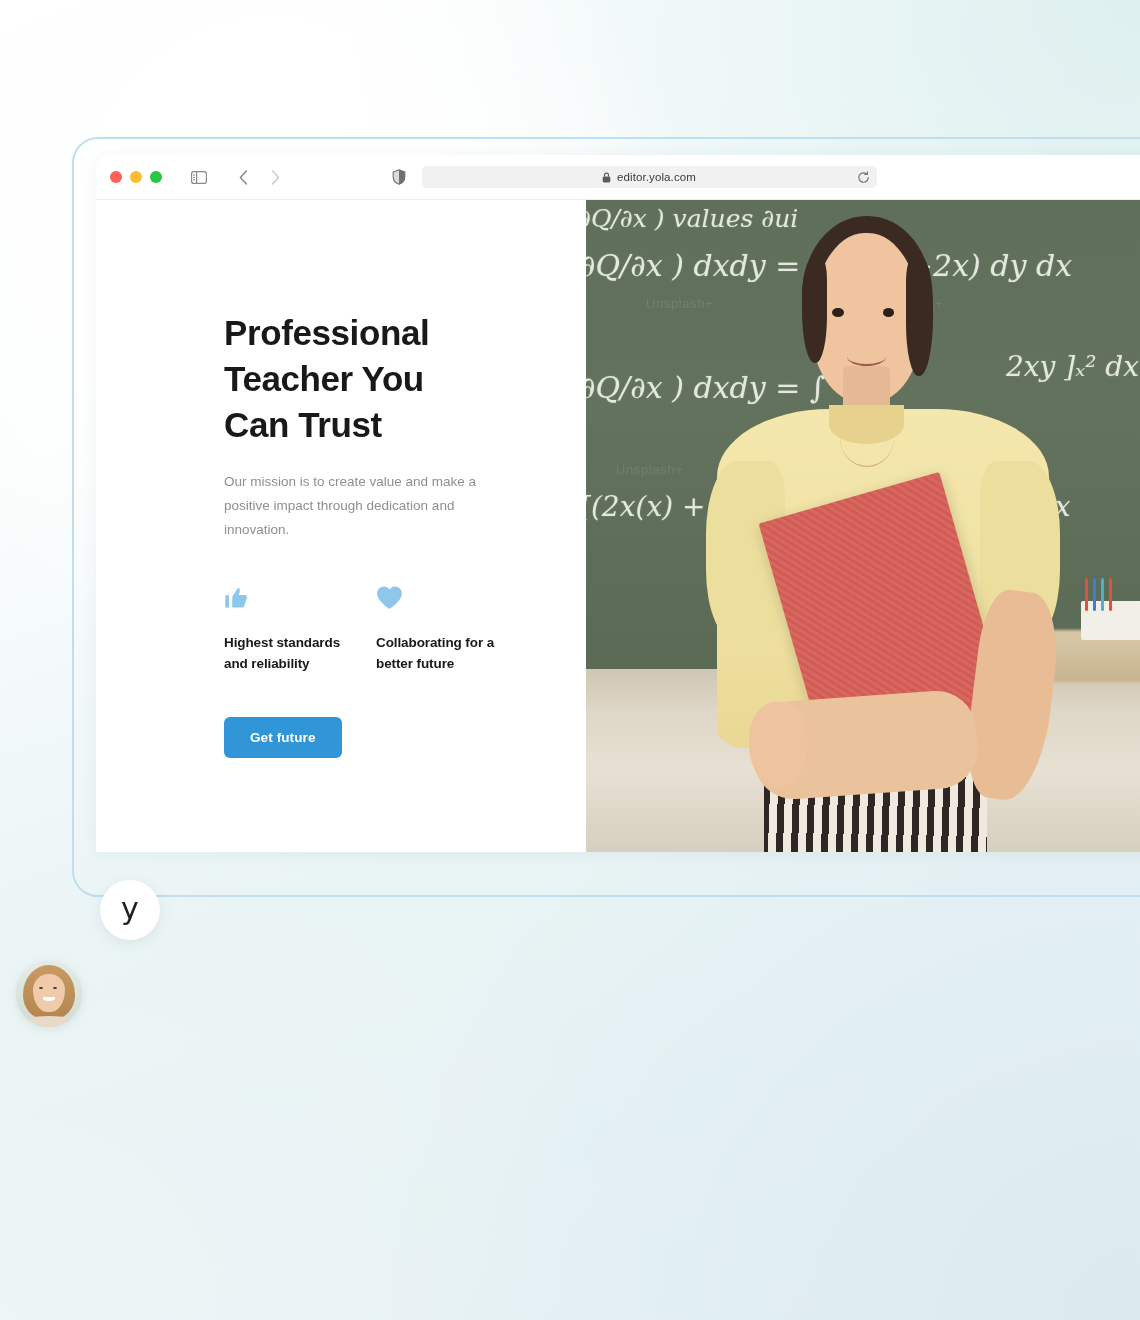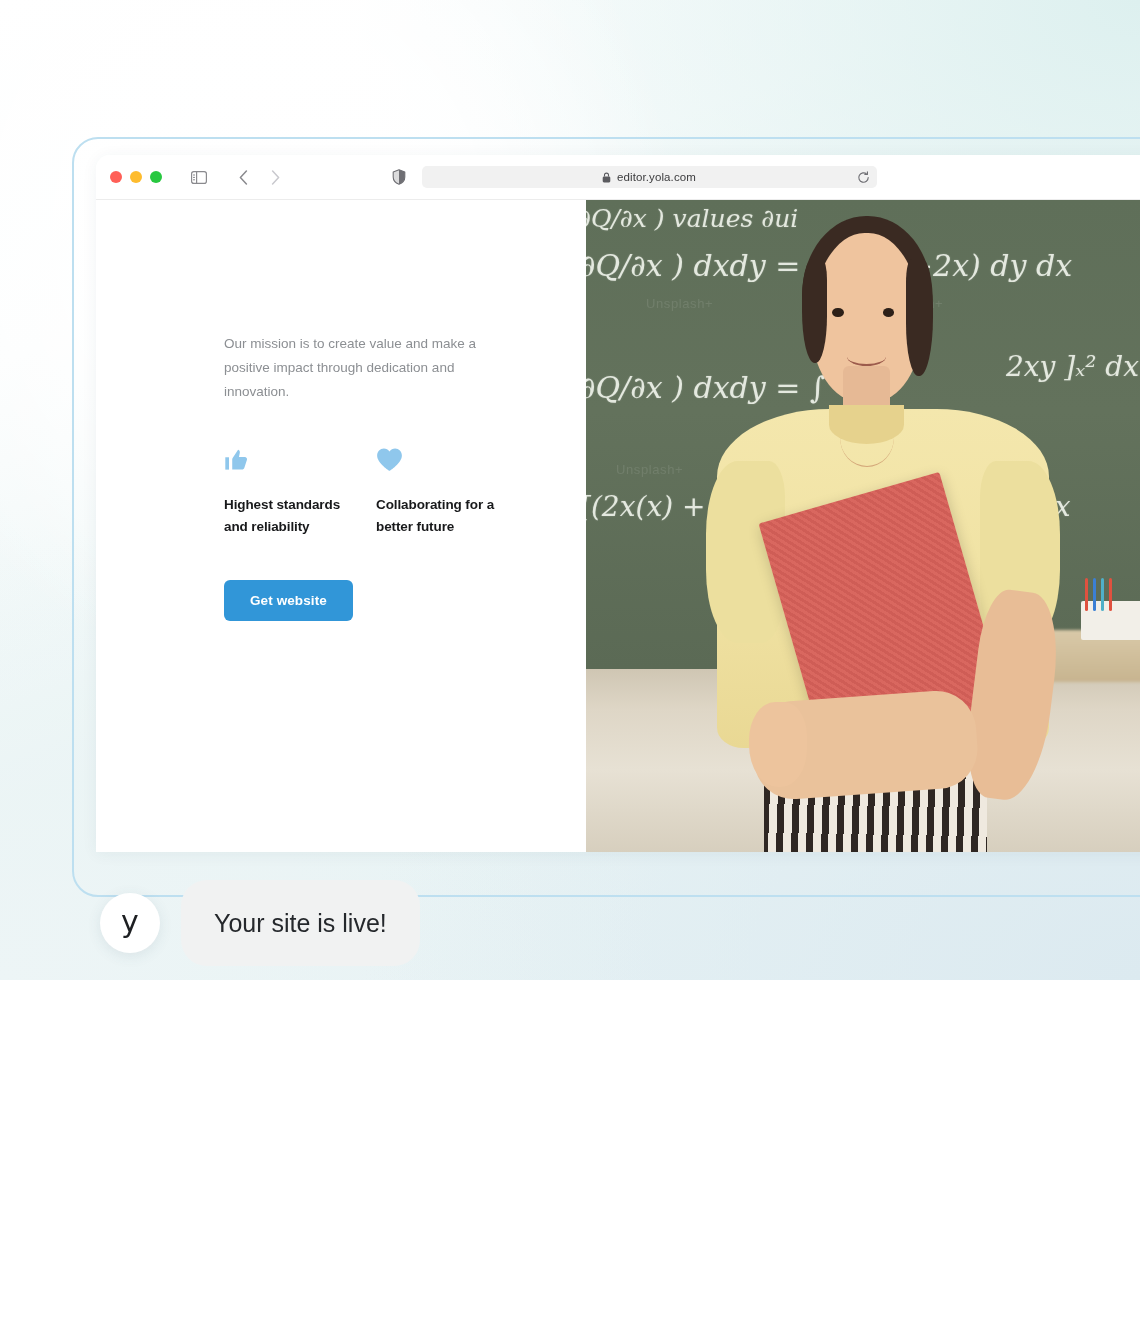--- a/index.html
+++ b/index.html
@@ -9,21 +9,21 @@
     width: 1140px;
     height: 1320px;
     overflow: hidden;
     font-family: "Liberation Sans", sans-serif;
   }
 
   
   .page {
     position: relative;
     width: 1140px;
-    height: 980px;
+    height: 1320px;
     background:
       radial-gradient(120% 90% at 100% 0%,   #ddf0ef 0%, rgba(221,240,239,0) 58%),
       radial-gradient(110% 85% at 100% 100%, #dceaf0 0%, rgba(220,234,240,0) 62%),
       radial-gradient(95% 75% at 0% 100%,    #edf5f6 0%, rgba(237,245,246,0) 62%),
       linear-gradient(160deg, #ffffff 0%, #fbfdfd 26%, #e9f4f4 58%, #e4f0f4 100%);
     overflow: hidden;
   }
 
   
   .page::before {
@@ -486,20 +486,21 @@
               <path d="M10.4 0.9v2.6H7.8" stroke="currentColor" stroke-width="1.15" stroke-linecap="round" stroke-linejoin="round"></path>
             </svg>
           </span>
         </div>
       </div>
     </div>
 
     <div class="site">
 
       <div class="hero-left">
+        <h1 class="hero-title">Professional Teacher You Can Trust</h1>
         <p class="hero-sub">Our mission is to create value and make a positive impact through dedication and innovation.</p>
 
         <div class="features">
 
           <div class="feature">
             <div class="feature-icon">
               <svg width="26" height="26" viewBox="0 0 24 24" fill="currentColor">
                 <path d="M1.2 10.4h3.4v11.4H1.2z"></path>
                 <path d="M6.6 21.8h9.9c1.1 0 2-.7 2.3-1.7l2.4-7.3c.4-1.3-.6-2.6-2-2.6h-5.4l.8-3.9c.2-1-.2-2-1-2.5l-.6-.4-5 7.6c-.3.4-.4.8-.4 1.3v9.5z"></path>
               </svg>
@@ -510,21 +511,21 @@
           <div class="feature">
             <div class="feature-icon">
               <svg width="27" height="25" viewBox="0 0 24 22" fill="currentColor">
                 <path d="M12 21.2S1 14.4 1 7.5C1 3.9 3.7 1.2 7 1.2c2 0 3.9 1 5 2.7 1.1-1.7 3-2.7 5-2.7 3.3 0 6 2.7 6 6.3 0 6.9-11 13.7-11 13.7z"></path>
               </svg>
             </div>
             <div class="feature-label">Collaborating for a better future</div>
           </div>
         </div>
 
-        <button class="cta">Get website</button>
+        <button class="cta">Get future</button>
       </div>
 
       <div class="hero-photo">
         <div class="chalkboard">
           <div class="chalk-eq" style="left:-8px; top:4px;  font-size:25px;">∂Q/∂x ) values ∂ui</div>
           <div class="chalk-eq" style="left:-6px; top:48px; font-size:30px;">∂Q/∂x ) dxdy = ∫ ∫ (2x+2x) dy dx</div>
           <div class="chalk-eq" style="left:-6px; top:170px; font-size:30px;">∂Q/∂x ) dxdy = ∫</div>
           <div class="chalk-eq" style="left:420px; top:150px; font-size:28px;">2xy ]ₓ² dx</div>
           <div class="chalk-eq" style="left:-6px; top:290px; font-size:28px;">[(2x(x) + 2x(x)) − (2x + 2x(x²))] dx</div>
           <div class="watermark" style="left:60px;  top:96px;">Unsplash+</div>
@@ -567,21 +568,20 @@
       </div>
     </div>
   </div>
 
   <div class="chat">
 
     <div class="chat-row">
       <div class="brand-avatar">
         <span class="glyph">y</span>
       </div>
-      <div class="bubble bubble-sm">Your site is live!</div>
     </div>
 
     <div class="chat-row-2">
       <div class="user-avatar">
         <div class="ua-bg"></div>
         <div class="ua-hair"></div>
         <div class="ua-face"></div>
         <div class="ua-eye l"></div>
         <div class="ua-eye r"></div>
         <div class="ua-smile"></div>

